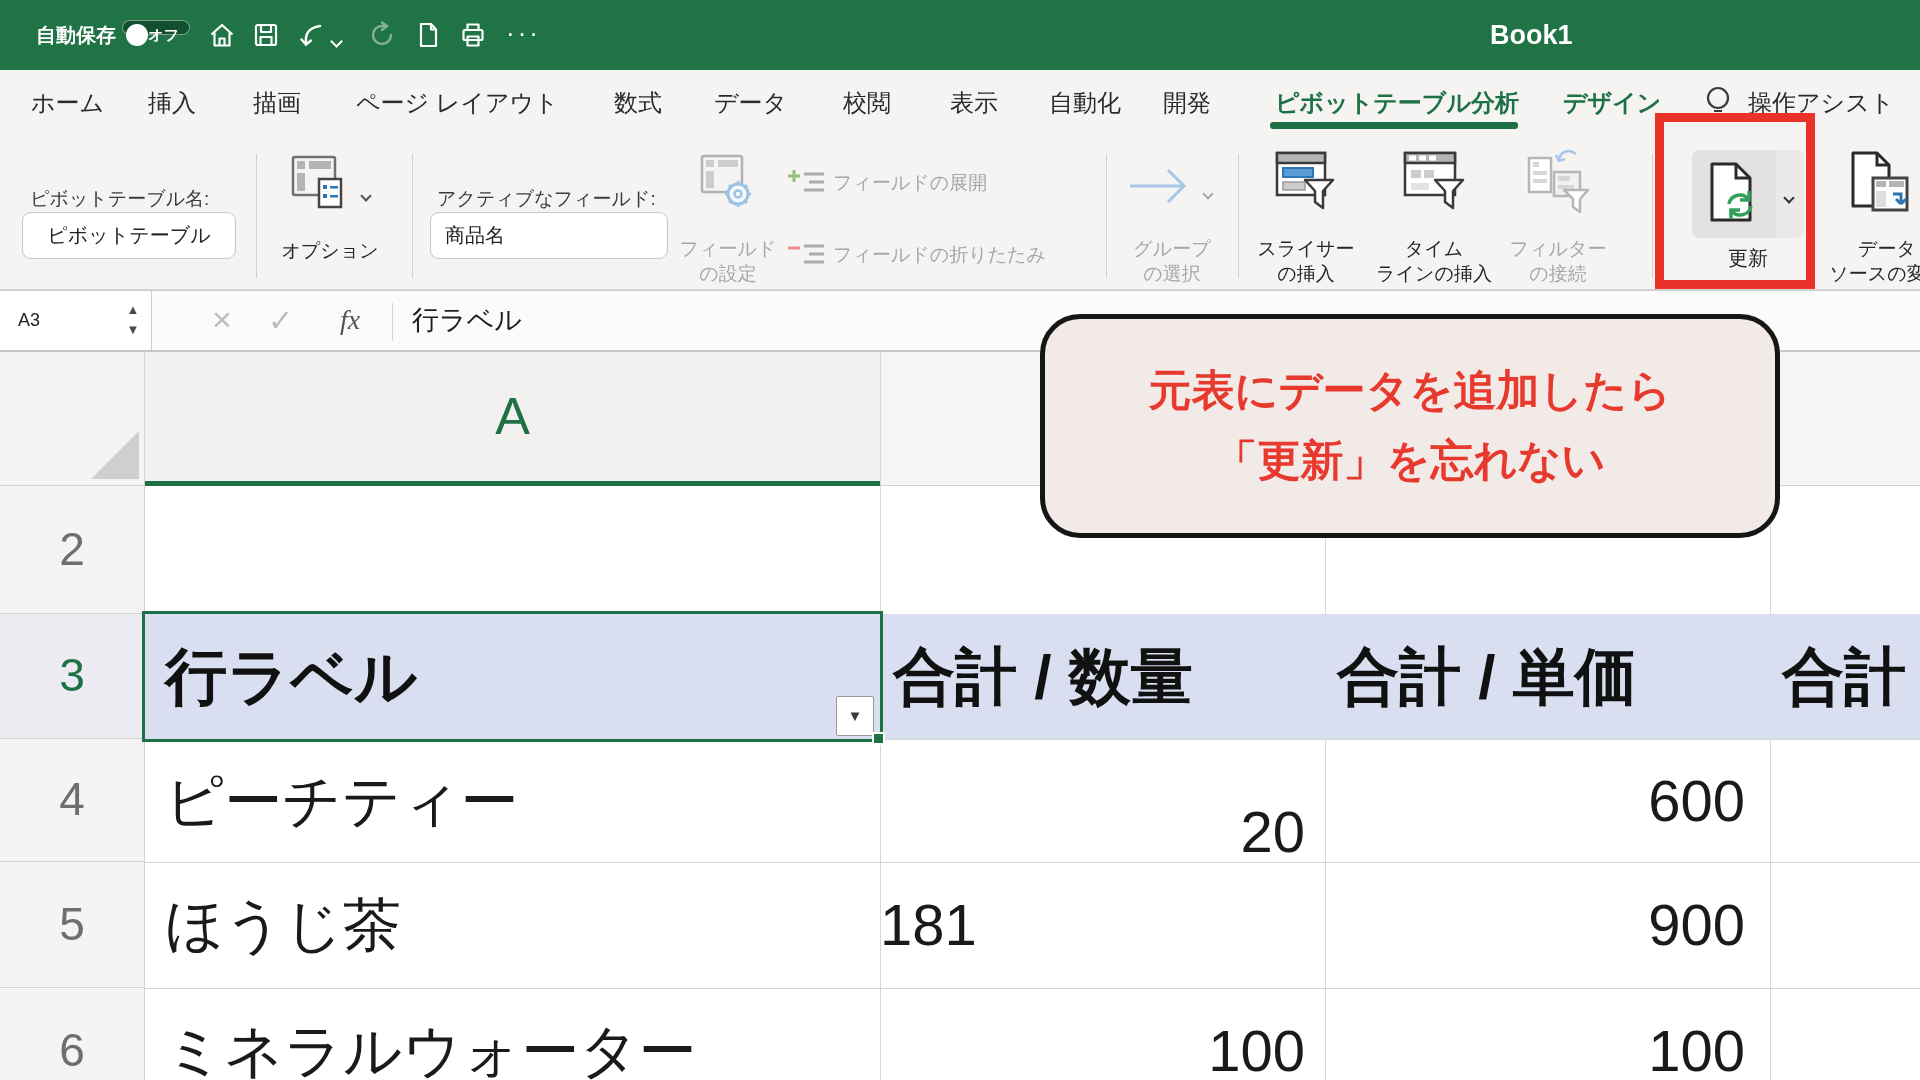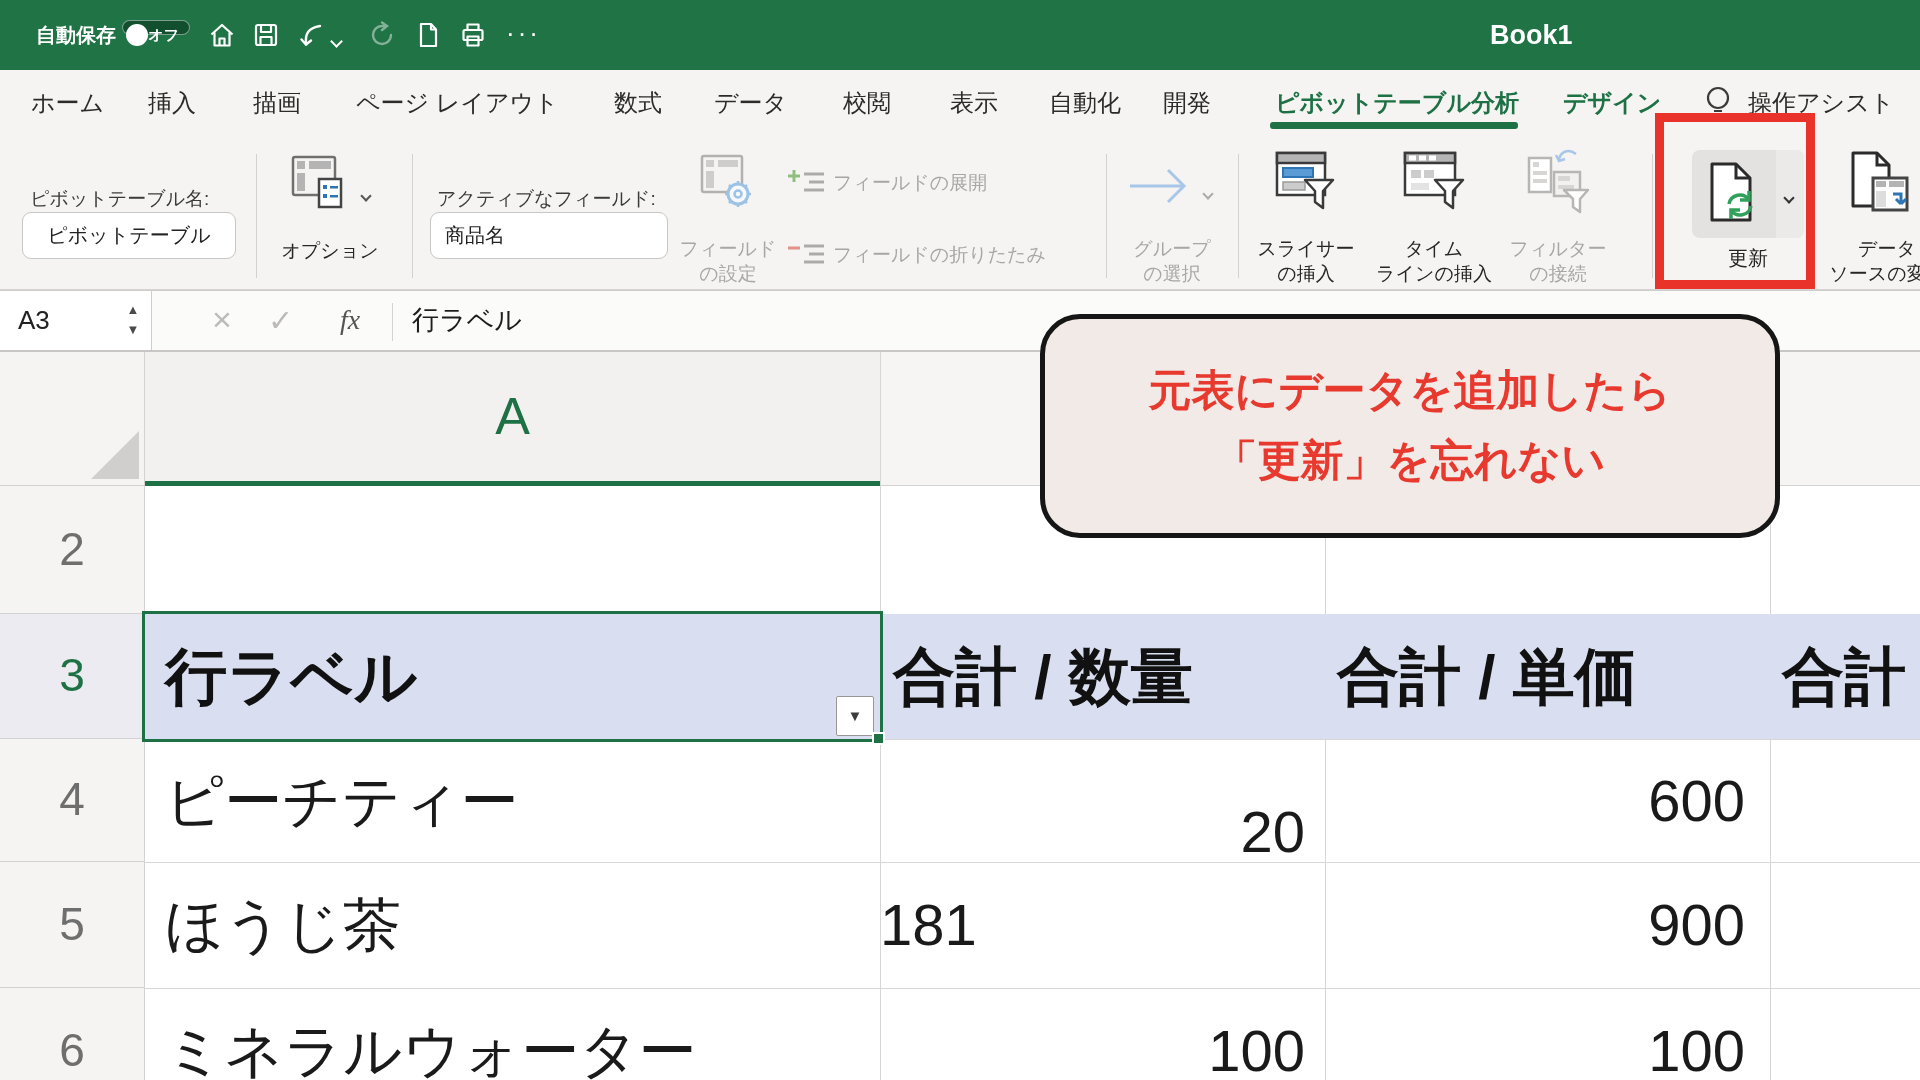--- a/index.html
+++ b/index.html
@@ -35,21 +35,21 @@
   .rb-btn-label.dis { color:#A9A7A5; }
   .rb-row-label { position:absolute; font-size:19px; color:#A9A7A5; white-space:nowrap; }
   .rb-icon { position:absolute; cursor:pointer; }
   .chv-small { display:inline-block; width:8px; height:8px; border-right:2.5px solid #555; border-bottom:2.5px solid #555; transform:rotate(45deg); }
   .refresh-btn-bg { position:absolute; left:1692px; top:8px; width:112px; height:88px; background:#E4E2E0; border-radius:8px; cursor:pointer; }
   .refresh-chv-zone { position:absolute; left:84px; top:0; width:28px; height:88px; background:#ECEAE8; border-radius:0 8px 8px 0; }
 
   
   .formulabar { position:absolute; left:0; top:290px; width:1920px; height:62px; background:#FBFBFA; border-top:1px solid #CFCDCB; border-bottom:2px solid #C9C7C5; }
   .namebox { position:absolute; left:0; top:0; width:152px; height:59px; background:#fff; border-right:1px solid #D0CECC; cursor:text; }
-  .namebox .ref { position:absolute; left:18px; top:0; height:69px; line-height:59px; font-size:26px; color:#222; }
+  .namebox .ref { position:absolute; left:18px; top:0; height:69px; line-height:59px; font-size:18px; color:#222; }
   .spinner { position:absolute; left:124px; top:9px; width:18px; height:42px; font-size:13px; color:#4a4a4a; text-align:center; line-height:20px; cursor:pointer; }
   .fb-x { position:absolute; left:212px; top:0; height:59px; line-height:57px; font-size:34px; color:#BDBBB9; cursor:pointer; }
   .fb-check { position:absolute; left:268px; top:0; height:59px; line-height:59px; font-size:30px; color:#BDBBB9; cursor:pointer; }
   .fb-fx { position:absolute; left:340px; top:0; height:59px; line-height:57px; font-size:28px; color:#555; font-style:italic; font-family:"Liberation Serif","DejaVu Serif",serif; cursor:pointer; }
   .fb-div { position:absolute; left:392px; top:12px; width:1px; height:38px; background:#D5D3D1; }
   .fb-content { position:absolute; left:412px; top:0; height:59px; line-height:59px; font-size:27px; color:#1d1d1d; }
 
   
   .grid { position:absolute; left:0; top:352px; width:1920px; height:728px; background:#fff; overflow:hidden; }
   .corner { position:absolute; left:0; top:0; width:145px; height:134px; background:#F5F4F2; border-right:1px solid #D4D2D0; border-bottom:1px solid #D4D2D0; cursor:pointer; }

